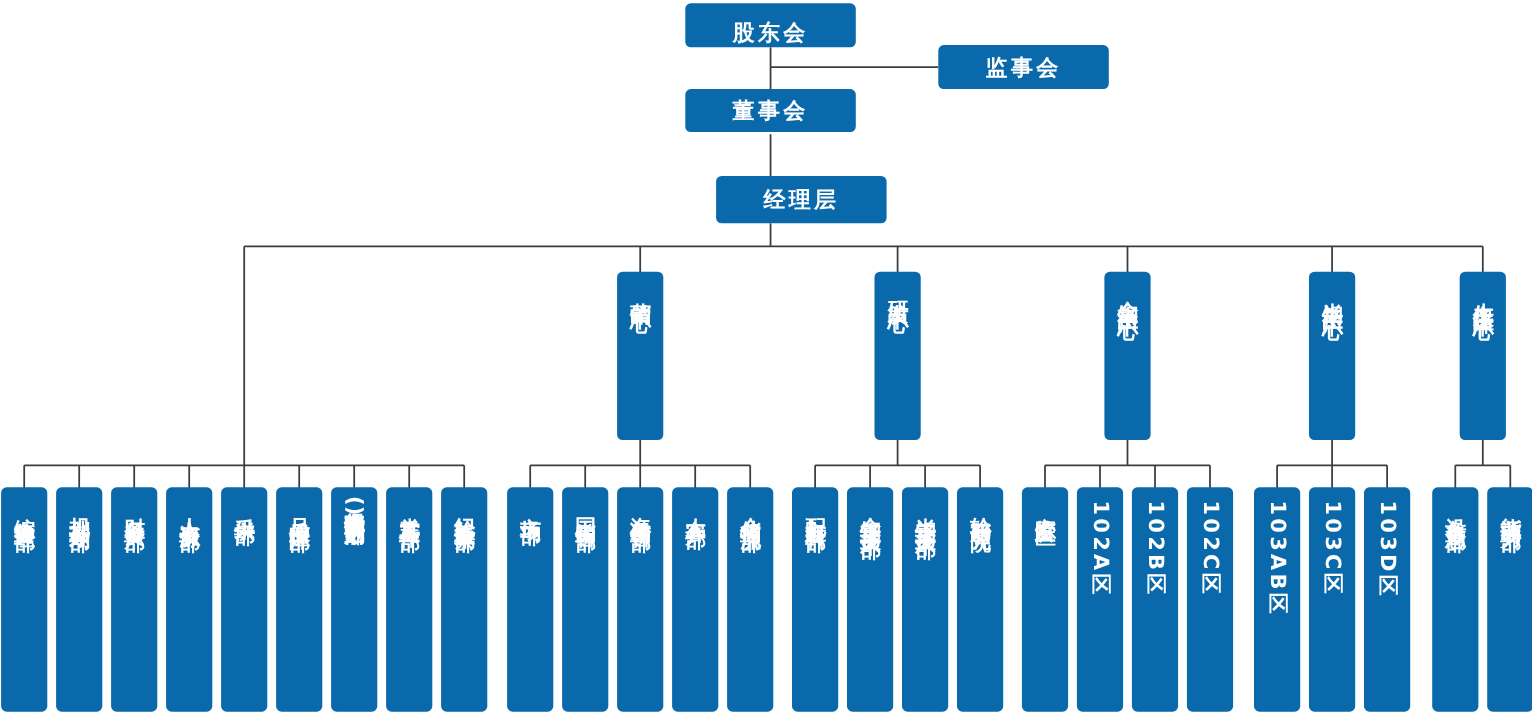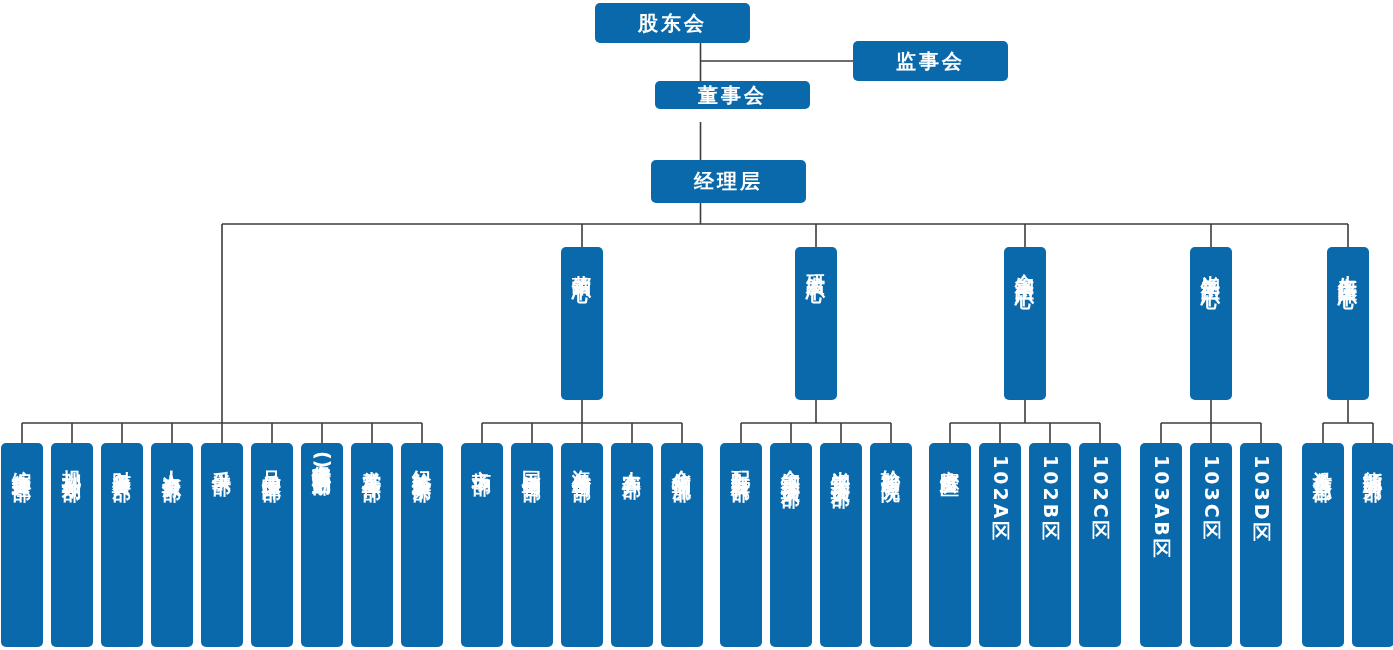--- a/index.html
+++ b/index.html
@@ -97,27 +97,27 @@
       <line x1="1261" y1="423" x2="1261" y2="444"></line>
     </g>
     <g>
       <line x1="1348" y1="400" x2="1348" y2="423"></line>
       <line x1="1323" y1="423" x2="1373" y2="423"></line>
       <line x1="1323" y1="423" x2="1323" y2="444"></line>
       <line x1="1373" y1="423" x2="1373" y2="444"></line>
     </g>
   </svg>
 
-  <div class="node hbox" style="left:595px;top:3px;">
+  <div class="node hbox" style="left:623px;top:3px;align-items:flex-end;">
     <span>股东会</span>
   </div>
   <div class="node hbox" style="left:853px;top:41px;">
     <span>监事会</span>
   </div>
-  <div class="node hbox" style="left:623px;top:81px;height:28px;margin-left:32px;">
+  <div class="node hbox" style="left:623px;top:81px;height:39px;">
     <span>董事会</span>
   </div>
   <div class="node hbox" style="left:651px;top:160px;height:43px;">
     <span>经理层</span>
   </div>
 
   <div class="node vbox center" style="left:561px;">
     <span>营销中心</span>
   </div>
   <div class="node vbox center" style="left:795px;">

